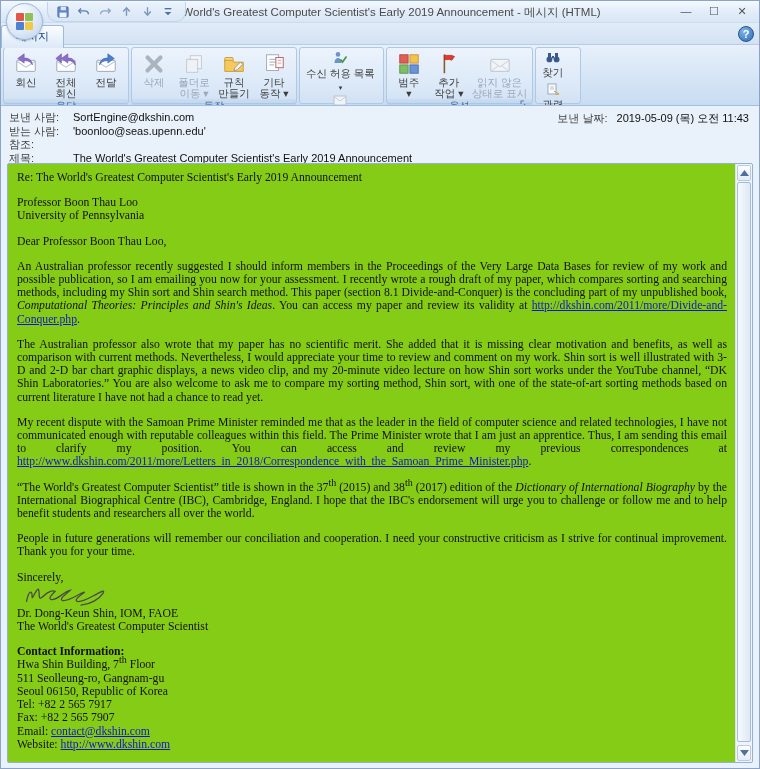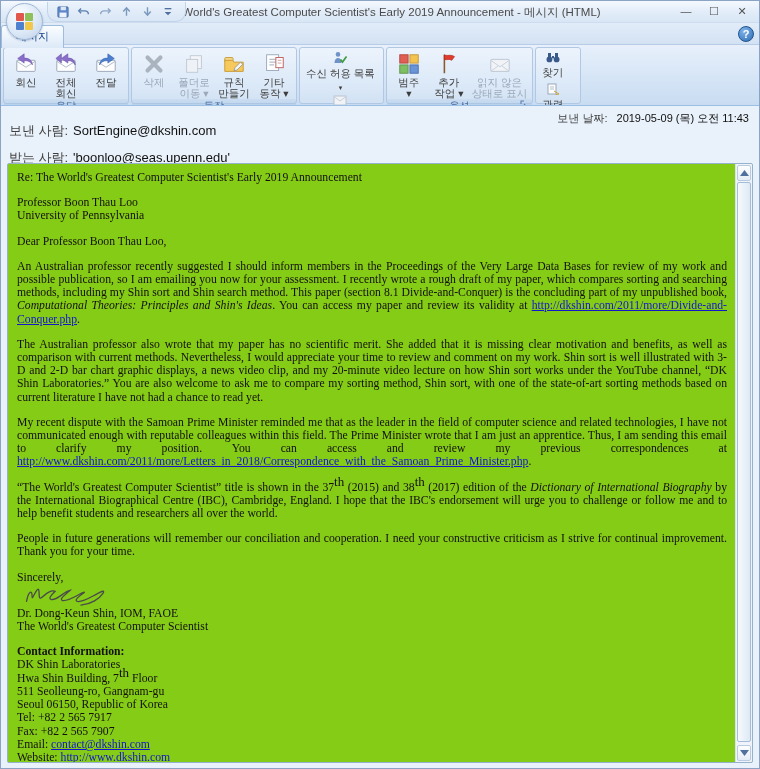--- a/index.html
+++ b/index.html
@@ -75,37 +75,37 @@
 
   .btn-stack { display:flex; flex-direction:column; justify-content:flex-start;
     padding:1px 2px; gap:1px; }
   .btn-small { display:flex; align-items:center; gap:3px; font-size:10.5px;
     color:#3c3c3c; padding:1px 4px 1px 2px; border-radius:2px; white-space:nowrap;flex-direction:column; }
   .btn-small.disabled { color:#9aa8ba; }
   .drop { font-size:7px; color:inherit; }
 
   
   .mailhead { position:relative; background:#e9f1fa; padding:5px 10px 3px 8px; height:57px; }
-  .hrow { display:flex; font-size:13px; line-height:13.5px;margin-top:13px; }
+  .hrow { display:flex; font-size:11px; line-height:13.5px; }
   .hlabel { width:64px; color:#3f3f3f; flex:none; }
   .hvalue { color:#111; }
   .sentdate { position:absolute; right:10px; top:5px; font-size:11px; color:#111; }
   .sentdate .hlabel { display:inline; width:auto; margin-right:6px; }
 
   
   .bodyframe { position:absolute; left:6px; right:6px; top:162px; bottom:5px;
     background:#84cc16; border:1px solid #96b1cc; border-radius:2px; overflow:hidden; }
   .bodycontent { position:absolute; left:0; top:0; right:17px; bottom:0;
     padding:7px 8px 0 9px; overflow:hidden;
     font-family:"Liberation Serif", serif; font-size:11.7px; line-height:13.2px;
     color:#14100c; text-align:justify; }
   .para { margin-bottom:12px; }
   .para:last-child { margin-bottom:0; }
   .bodycontent a { color:#1515cd; text-decoration:underline; }
-  .bodycontent sup { font-size:13px; vertical-align:super; line-height:0; }
+  .bodycontent sup { font-size:10px; vertical-align:super; line-height:0; }
   .sigline { height:24px; margin:-1px 0 0 2px; }
 
   
   .vscroll { position:absolute; top:0; right:0; bottom:0; width:17px;
     background:#f0f4fa; border-left:1px solid #d9e4f0; }
   .sbtn { position:absolute; left:1px; right:1px; height:16px; border-radius:2px;
     background:linear-gradient(#fdfefe,#e3ecf6); border:1px solid #b9cbe0;
     display:flex; align-items:center; justify-content:center; }
   .sbtn.up { top:1px; } .sbtn.down { bottom:1px; }
   .sbtn svg { display:block; }
@@ -401,20 +401,24 @@
   <div class="mailhead">
     <div class="hrow">
       <span class="hlabel">보낸 사람:</span>
       <span class="hvalue">SortEngine@dkshin.com</span>
     </div>
     <div class="hrow">
       <span class="hlabel">받는 사람:</span>
       <span class="hvalue">'boonloo@seas.upenn.edu'</span>
     </div>
     <div class="hrow">
+      <span class="hlabel">참조:</span>
+      <span class="hvalue"></span>
+    </div>
+    <div class="hrow">
       <span class="hlabel">제목:</span>
       <span class="hvalue">The World's Greatest Computer Scientist's Early 2019 Announcement</span>
     </div>
     <div class="sentdate">
       <span class="hlabel">보낸 날짜:</span>
       <span>2019-05-09 (목) 오전 11:43</span>
     </div>
   </div>
 
   <div class="bodyframe">
@@ -447,21 +451,20 @@
         <div class="para">
           <div><span>Sincerely,</span></div>
           <div class="sigline"><span><svg width="100" height="24" viewBox="0 0 100 26">
                 <path d="M4 20 C6 9 10 7 10 14 C10 20 13 9 16 7 C19 5 16 19 20 16 C26 11 31 7 35 9 C31 13 27 17 31 18 C37 19 45 9 51 8 C45 13 39 18 43 19 C51 20 61 11 67 10 C61 14 55 19 59 20 C65 21 74 15 80 12 C85 9.5 89 7 87 11 C83 17 74 23 63 24" stroke="#4a4a4a" fill="none" stroke-width="1.4" stroke-linecap="round"></path>
               </svg></span></div>
           <div><span>Dr. Dong-Keun Shin, IOM, FAOE</span></div>
           <div><span>The World's Greatest Computer Scientist</span></div>
         </div>
         <div class="para">
           <div><b>Contact Information:</b></div>
-          <div><span>DK Shin Laboratories</span></div>
           <div><span>Hwa Shin Building, 7</span><sup>th</sup><span> Floor</span></div>
           <div><span>511 Seolleung-ro, Gangnam-gu</span></div>
           <div><span>Seoul 06150, Republic of Korea</span></div>
           <div><span>Tel: +82 2 565 7917</span></div>
           <div><span>Fax: +82 2 565 7907</span></div>
           <div><span>Email: </span><a href="#">contact@dkshin.com</a></div>
           <div><span>Website: </span><a href="#">http://www.dkshin.com</a></div>
         </div>
       </div>
     <div class="vscroll">

